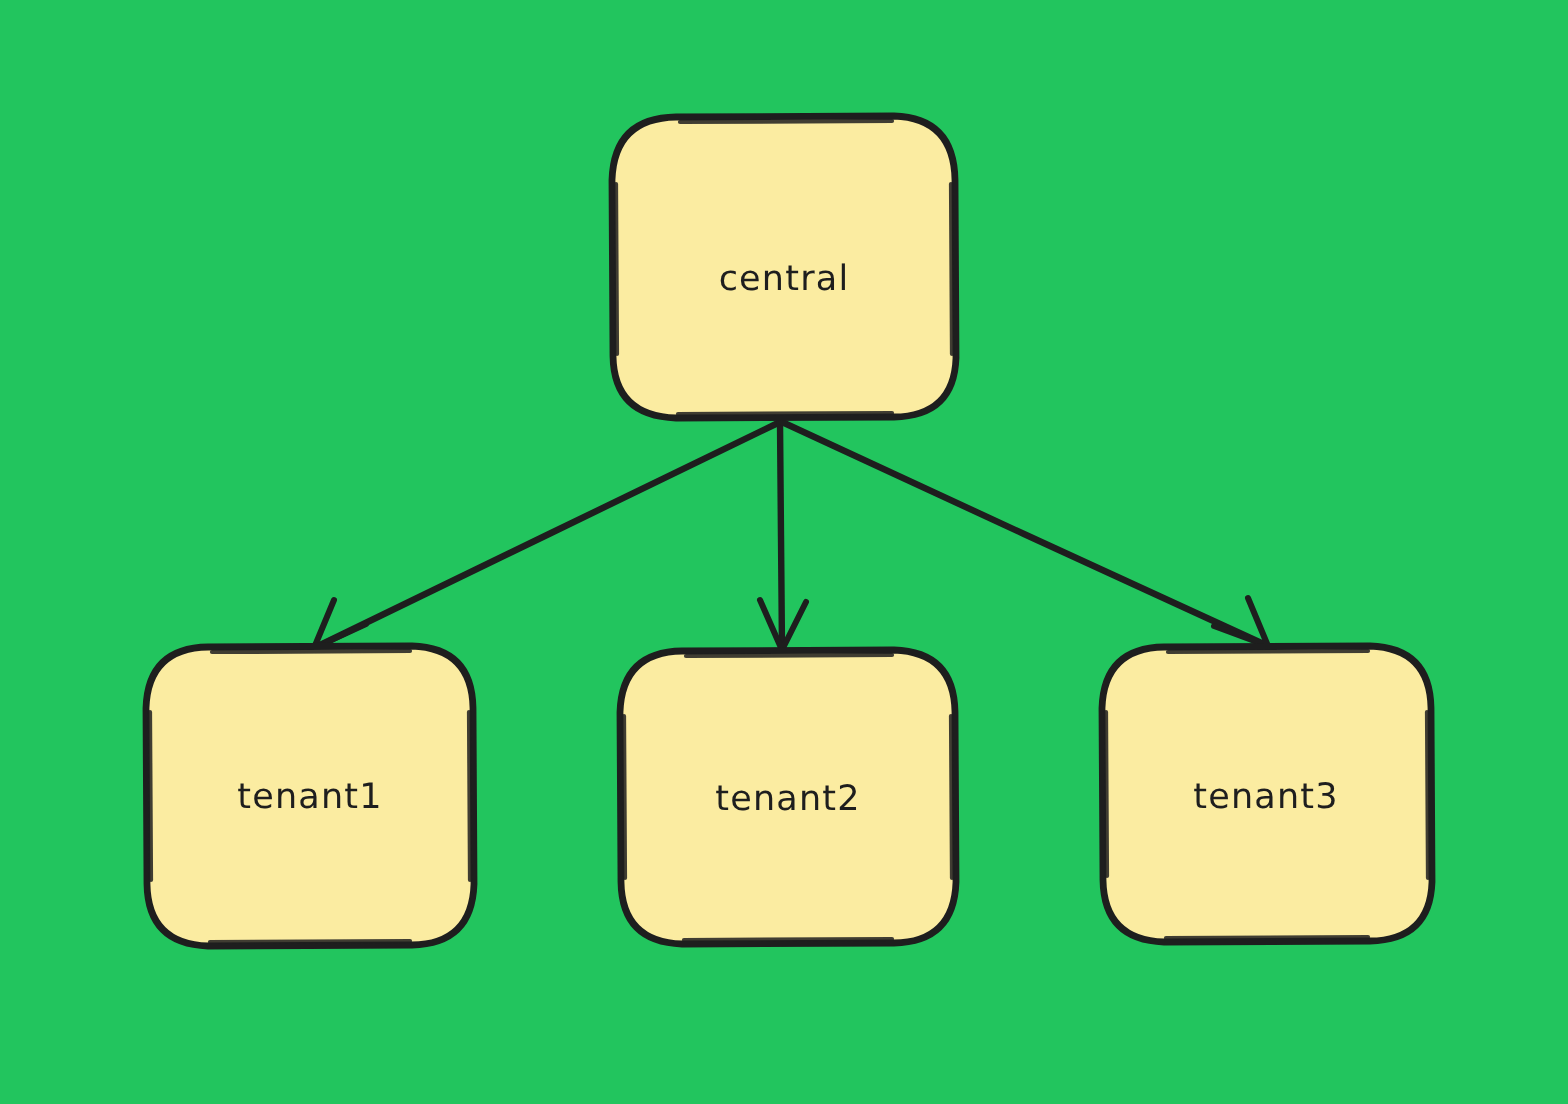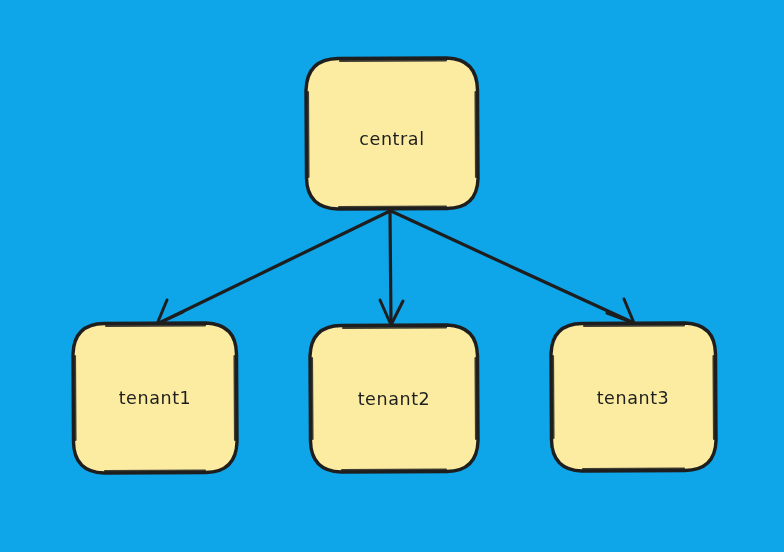--- a/index.html
+++ b/index.html
@@ -10,21 +10,21 @@
   body {
     width: 784px;
     height: 552px;
     overflow: hidden;
     font-family: "DejaVu Sans", sans-serif;
   }
   #canvas {
     position: relative;
     width: 784px;
     height: 552px;
-    background: #0ea5e9;
+    background: #22c55e;
   }
   #diagram-svg {
     position: absolute;
     top: 0;
     left: 0;
     width: 784px;
     height: 552px;
     display: block;
   }
   .node-rect {

